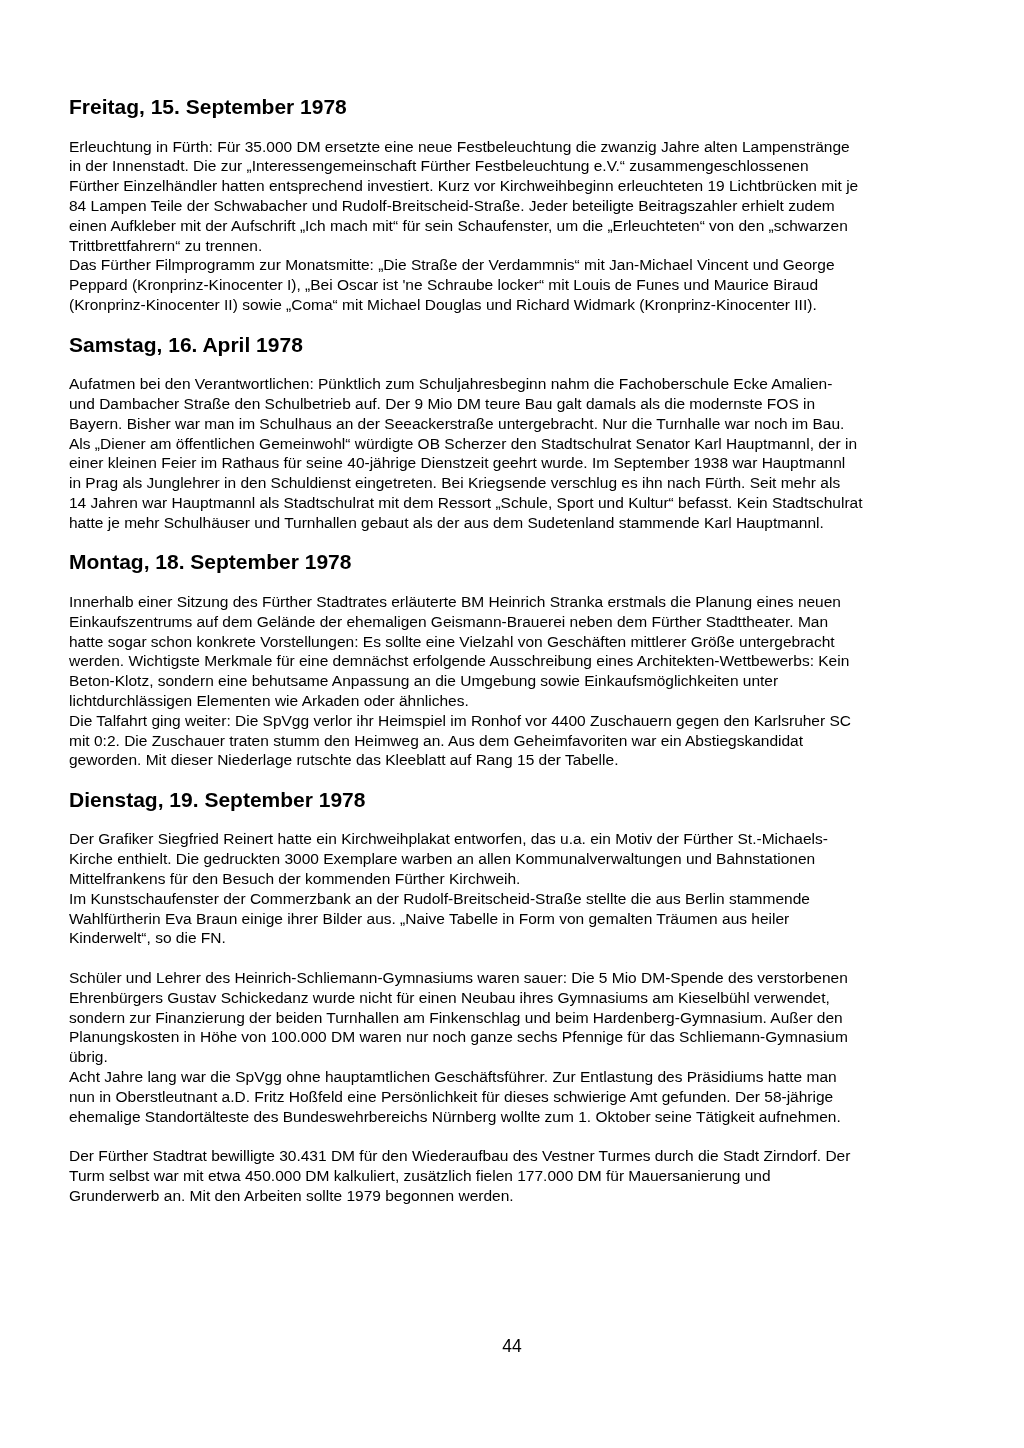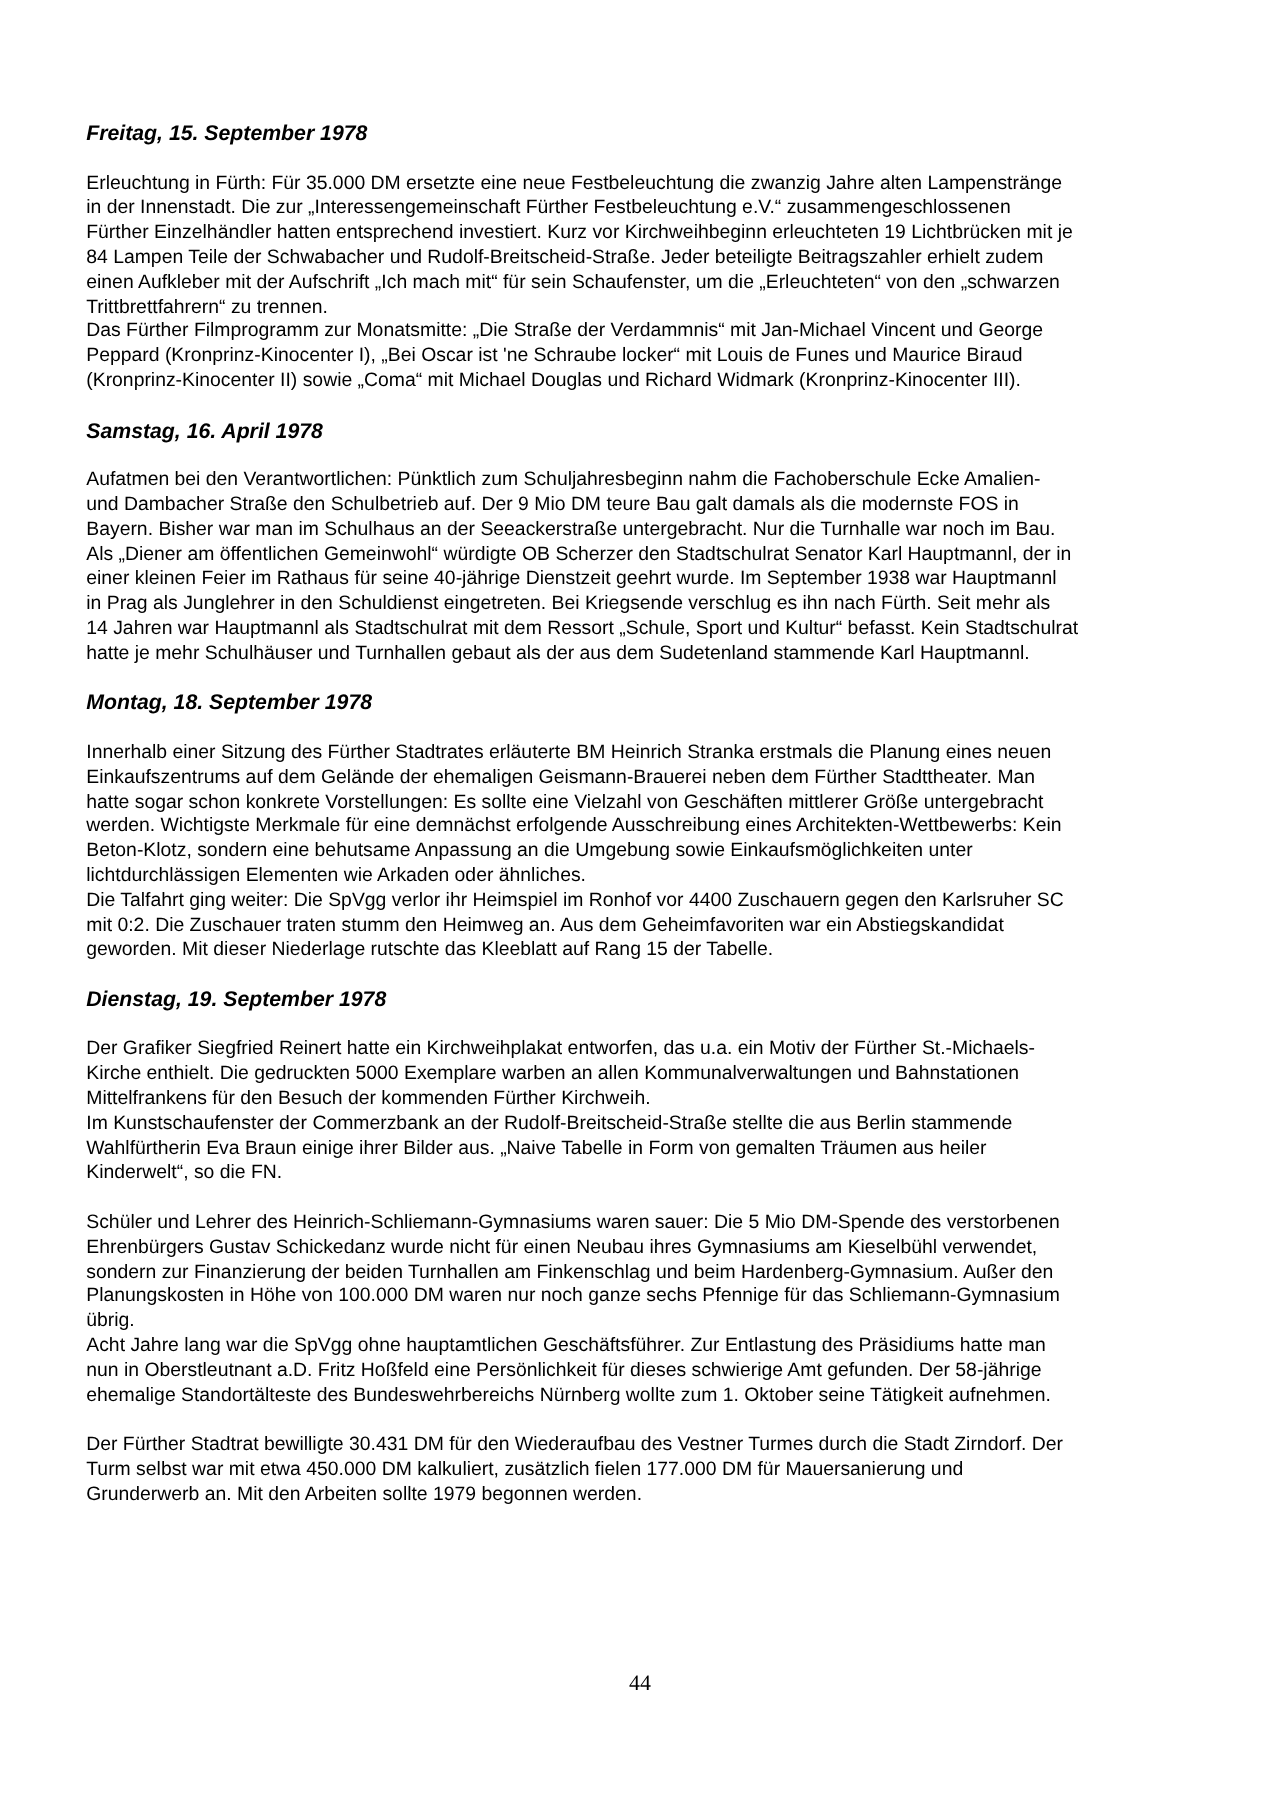--- a/index.html
+++ b/index.html
@@ -19,37 +19,36 @@
     padding: 97px 18px 0 69px;
     font-family: "Liberation Sans", sans-serif;
     font-size: 15.5px;
     line-height: 19.8px;
     color: #000000;
   }
   .section {
     margin: 0 0 19.8px 0;
   }
   .day-heading {
-    font-size: 17px;
+    font-size: 21px;
     line-height: 19.8px;
     font-weight: 700;
     margin: 0 0 19.8px 0;
-    font-style: italic;
   }
   .para {
     margin: 0;
     white-space: pre;
   }
   .page-number {
     position: absolute;
     left: 0;
     top: 1336px;
     width: 1024px;
     text-align: center;
-    font-family: Liberation Serif, serif;
+    font-family: Liberation Sans, sans-serif;
     font-size: 17.5px;
     color: #000000;
   }
 </style>
 </head>
 <body>
 
 <div class="page">
 
   <div class="section">
@@ -86,21 +85,21 @@
 Beton-Klotz, sondern eine behutsame Anpassung an die Umgebung sowie Einkaufsmöglichkeiten unter
 lichtdurchlässigen Elementen wie Arkaden oder ähnliches.</p>
     <p class="para">Die Talfahrt ging weiter: Die SpVgg verlor ihr Heimspiel im Ronhof vor 4400 Zuschauern gegen den Karlsruher SC
 mit 0:2. Die Zuschauer traten stumm den Heimweg an. Aus dem Geheimfavoriten war ein Abstiegskandidat
 geworden. Mit dieser Niederlage rutschte das Kleeblatt auf Rang 15 der Tabelle.</p>
   </div>
 
   <div class="section">
     <h2 class="day-heading">Dienstag, 19. September 1978</h2>
     <p class="para">Der Grafiker Siegfried Reinert hatte ein Kirchweihplakat entworfen, das u.a. ein Motiv der Fürther St.-Michaels-
-Kirche enthielt. Die gedruckten 5000 Exemplare warben an allen Kommunalverwaltungen und Bahnstationen
+Kirche enthielt. Die gedruckten 3000 Exemplare warben an allen Kommunalverwaltungen und Bahnstationen
 Mittelfrankens für den Besuch der kommenden Fürther Kirchweih.</p>
     <p class="para">Im Kunstschaufenster der Commerzbank an der Rudolf-Breitscheid-Straße stellte die aus Berlin stammende
 Wahlfürtherin Eva Braun einige ihrer Bilder aus. „Naive Tabelle in Form von gemalten Träumen aus heiler
 Kinderwelt“, so die FN.</p>
   </div>
 
   <div class="section">
     <p class="para">Schüler und Lehrer des Heinrich-Schliemann-Gymnasiums waren sauer: Die 5 Mio DM-Spende des verstorbenen
 Ehrenbürgers Gustav Schickedanz wurde nicht für einen Neubau ihres Gymnasiums am Kieselbühl verwendet,
 sondern zur Finanzierung der beiden Turnhallen am Finkenschlag und beim Hardenberg-Gymnasium. Außer den

